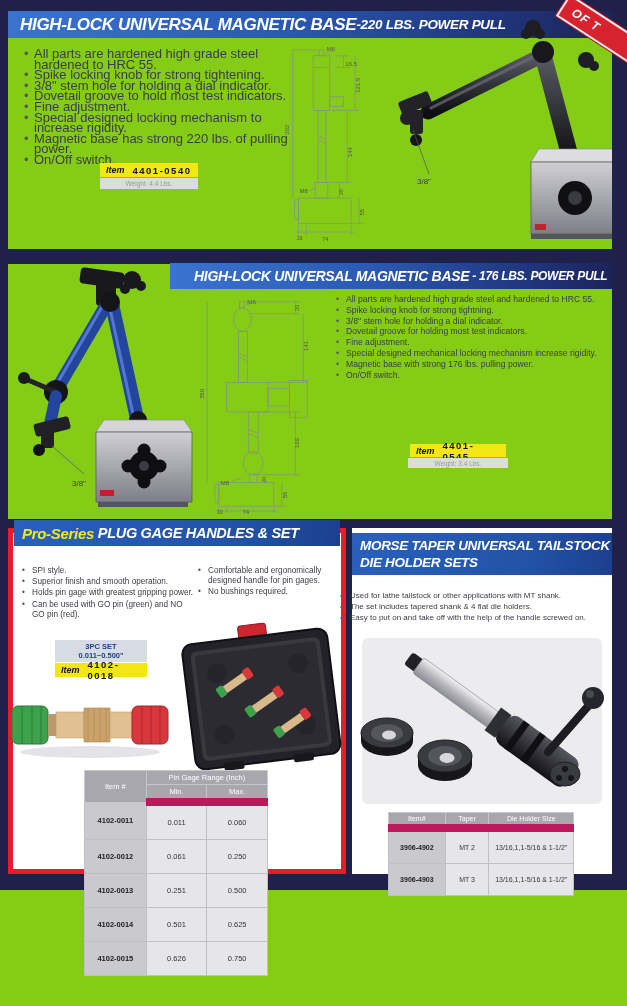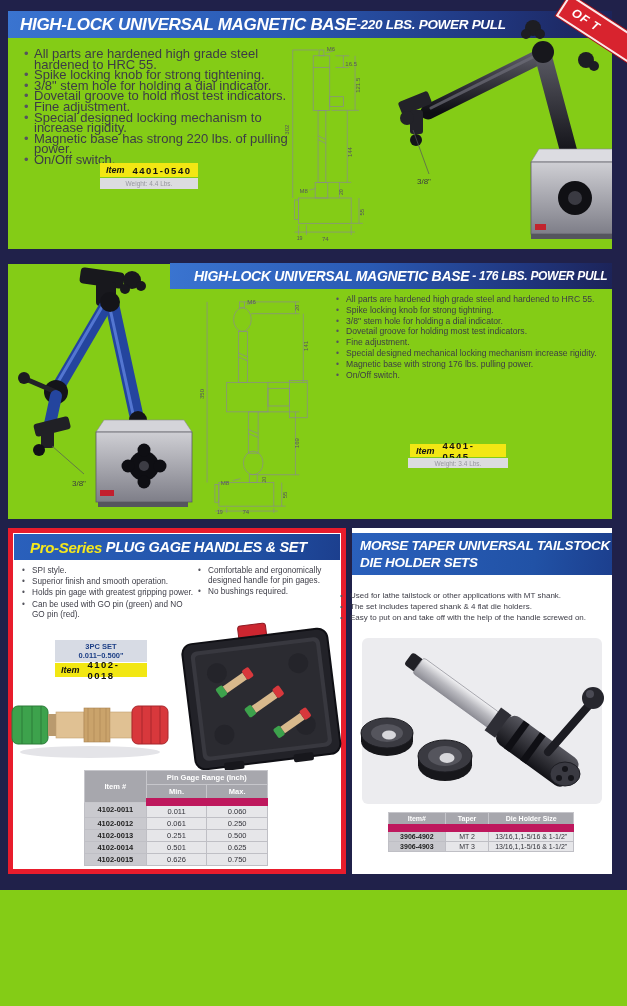--- a/index.html
+++ b/index.html
@@ -29,22 +29,22 @@
   .b4 li{font-size:8px;line-height:11px}
   
   .item-badge{background:#f2e713;display:flex;align-items:center;padding:0 6px;gap:8px}
   .item-badge .lab{font-style:italic;font-weight:bold;font-size:9px;color:#111}
   .item-badge .num{font-weight:bold;font-size:9.5px;letter-spacing:1.5px;color:#111}
   .weight-bar{background:#dcdcdf;color:#97979e;font-size:6.5px;display:flex;align-items:center;justify-content:center}
   .set-badge{background:#d7dbe4;color:#1d3f86;font-weight:bold;font-size:7.5px;line-height:9.5px;
              display:flex;flex-direction:column;align-items:center;justify-content:center;text-align:center}
   
   table.cat{border-collapse:collapse;font-size:7.5px;color:#33333a}
-  table.cat th{background:#a7a7ad;color:#fff;font-weight:bold;padding:2px 0;border:1px solid #c6c6cb}
-  table.cat td{background:#e6e6e9;text-align:center;padding:1px 3px;border:1px solid #bfbfc5}
+  table.cat th{background:#a7a7ad;color:#fff;font-weight:normal;padding:2px 0;border:1px solid #c6c6cb}
+  table.cat td{background:#e6e6e9;text-align:center;padding:12px 3px;border:1px solid #bfbfc5}
   table.cat td.item{background:#c9c9ce;font-weight:bold;color:#222}
   table.cat thead tr:last-child th{border-bottom:8px solid #be185d}
   
   .red-box{border:5px solid #e81c2c;background:#fff}
   
   .ribbon{transform:rotate(33deg);transform-origin:0 0;background:#d8232e;border:2px solid rgba(255,255,255,.9);
           box-shadow:0 0 0 1px #a8161f;display:flex;align-items:center;color:#fff;font-weight:bold;
           font-style:italic;font-size:12px;padding-left:10px;letter-spacing:1px;z-index:6}
   svg text{font-family:"Liberation Sans",sans-serif}
   .dim{fill:#55555c;font-size:6.2px}
@@ -272,21 +272,21 @@
       <circle cx="120" cy="202" r="6.5" fill="#0e0e13"></circle>
     <circle cx="136" cy="202" r="5" fill="#3c3c44"></circle>
     <rect x="92" y="226" width="14" height="6" fill="#c21f2e"></rect>
     <rect x="90" y="238" width="90" height="5" fill="#55555e"></rect>
     <line x1="76" y1="210" x2="44" y2="182" stroke="#55555c" stroke-width="0.7"></line>
     <text class="note" x="64" y="222">3/8"</text>
   </svg>
 
   <div class="abs red-box" style="left:8px;top:528px;width:338px;height:346px"></div>
 
-  <div class="abs band flat" style="left:14px;top:534px;width:326px;height:26px;padding-left:16px;z-index:2">
+  <div class="abs band flat" style="left:14px;top:520px;width:326px;height:26px;padding-left:8px;z-index:2">
     <span class="t3-accent">Pro-Series</span>
       <span class="t3-rest"> PLUG GAGE HANDLES &amp; SET</span>
   </div>
 
   <ul class="bullets b3 abs" style="left:22px;top:566px;width:174px;z-index:2">
     <li>SPI style.</li>
     <li>Superior finish and smooth operation.</li>
     <li>Holds pin gage with greatest gripping power.</li>
     <li>Can be used with GO pin (green) and NO GO pin (red).</li>
   </ul>

